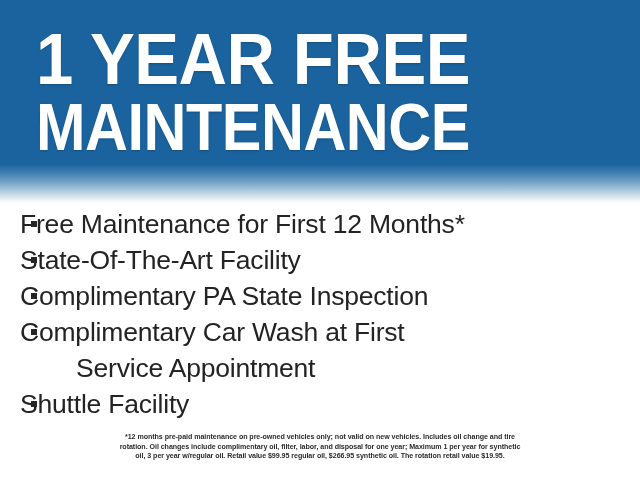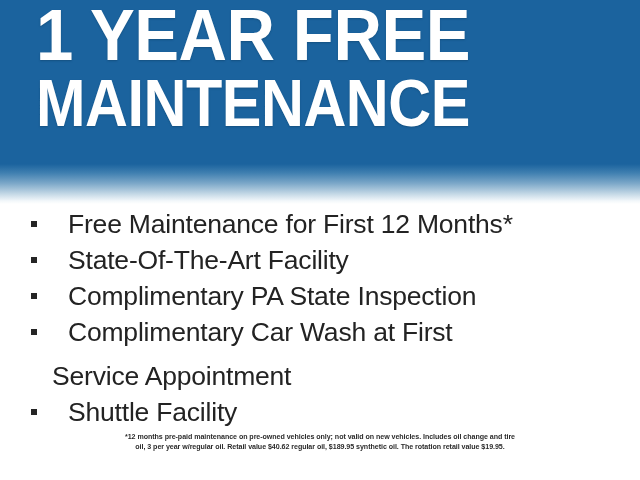--- a/index.html
+++ b/index.html
@@ -44,21 +44,21 @@
                 #3f7fb0 22%,
                 #7ba7c8 48%,
                 #c2d7e5 74%,
                 #f2f7fa 92%,
                 #ffffff 100%);
   }
 
   .headline {
     position: absolute;
     left: 36px;
-    top: 0;
+    top: 24px;
     width: 590px;
     color: #ffffff;
     font-family: "Liberation Sans Narrow", "Liberation Sans", sans-serif;
     font-weight: bold;
     letter-spacing: -0.5px;
     text-align: left;
     line-height: 0.96;
     text-shadow: 0 1px 2px rgba(8, 45, 75, 0.35);
   }
 
@@ -83,21 +83,21 @@
   .bullets {
     position: absolute;
     left: 0;
     top: 206px;
     width: 640px;
   }
 
   .bullet-row {
     position: relative;
     height: 36px;
-    padding-left: 68px;
+    padding-left: 20px;
     display: flex;
     align-items: center;
   }
 
   .bullet-marker {
     position: absolute;
     left: 31px;
     top: 15px;
     width: 6px;
     height: 6px;
@@ -106,22 +106,21 @@
 
   .bullet-text {
     font-size: 26.5px;
     color: #232323;
     letter-spacing: -0.2px;
     white-space: nowrap;
     line-height: 1;
   }
 
   .bullet-row.cont {
-    padding-left: 52px;
-    margin-top: 8px;
+    padding-left: 76px;
   }
 
   
   .fineprint {
     position: absolute;
     left: 0;
     top: 433px;
     width: 640px;
     text-align: center;
     color: #2b2b2b;
@@ -175,16 +174,17 @@
 
     <div class="bullet-row">
       <span class="bullet-marker"></span>
       <span class="bullet-text">Shuttle Facility</span>
     </div>
 
   </div>
 
   <div class="fineprint">
     <span class="fp-line">*12 months pre-paid maintenance on pre-owned vehicles only; not valid on new vehicles. Includes oil change and tire</span>
-    <span class="fp-line">oil, 3 per year w/regular oil. Retail value $40.62 regular oil, $189.95 synthetic oil. The rotation retail value $19.95.</span>
+    <span class="fp-line">rotation. Oil changes include complimentary oil, filter, labor, and disposal for one year; Maximum 1 per year for synthetic</span>
+    <span class="fp-line">oil, 3 per year w/regular oil. Retail value $99.95 regular oil, $266.95 synthetic oil. The rotation retail value $19.95.</span>
   </div>
 
 </div>
 
 </body></html>

